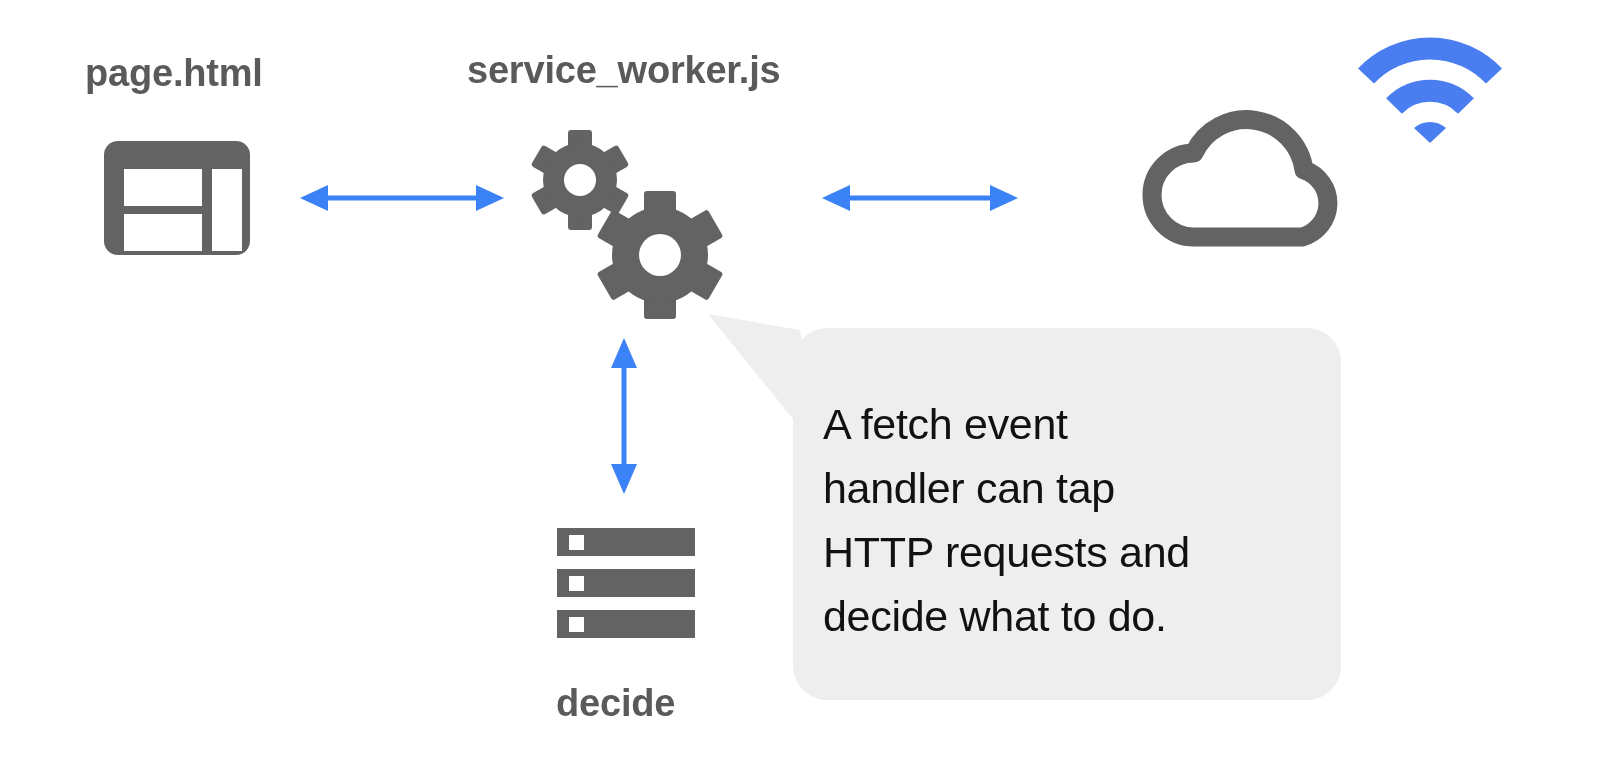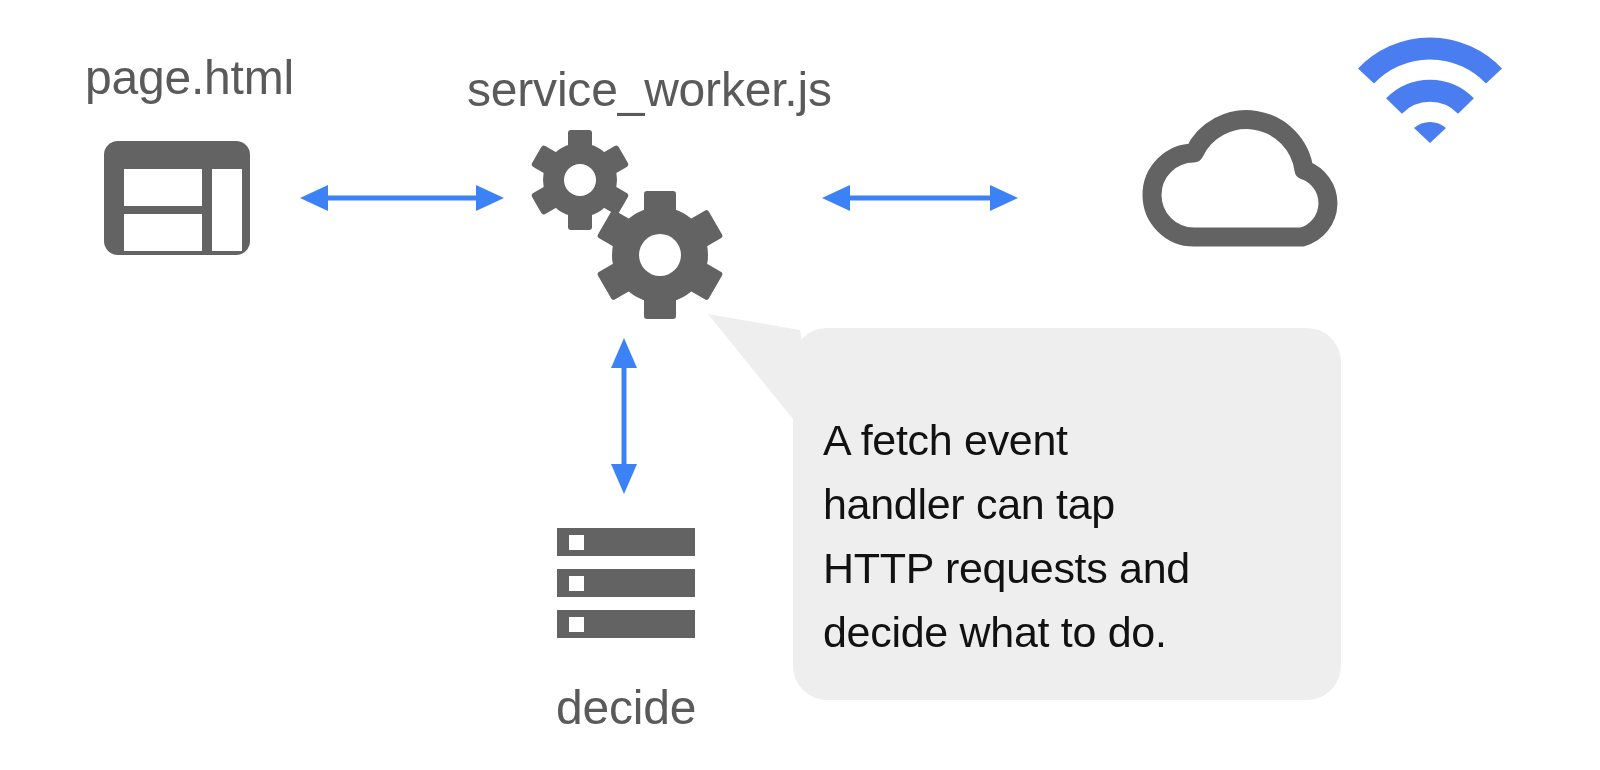--- a/index.html
+++ b/index.html
@@ -14,22 +14,22 @@
   #stage {
     position: relative;
     width: 1600px;
     height: 770px;
     background: #ffffff;
     overflow: hidden;
   }
   .label {
     position: absolute;
     color: #5a5a5a;
-    font-size: 48px;
-    font-weight: 400;
+    font-size: 38px;
+    font-weight: 700;
     line-height: 1;
     white-space: nowrap;
     letter-spacing: -0.2px;
   }
   .node {
     position: absolute;
   }
   .bubble {
     position: absolute;
     left: 793px;
@@ -44,39 +44,38 @@
     position: absolute;
     left: 823px;
     top: 392px;
     width: 480px;
     color: #111111;
     font-size: 43px;
     line-height: 64px;
     font-weight: 400;
     letter-spacing: -0.3px;
     white-space: pre-line;
-    margin-top: 16px;
   }
   .tail {
     position: absolute;
     left: 700px;
     top: 300px;
     width: 180px;
     height: 180px;
   }
   svg { display: block; overflow: visible; }
 </style>
 </head>
 <body>
 
 <div id="stage">
 
   <div class="label" style="left:85px; top:54px;">page.html</div>
 
-  <div class="label" style="left:467px; top:66px;">service_worker.js</div>
+  <div class="label" style="left:467px; top:51px;">service_worker.js</div>
 
   <div class="label" style="left:556px; top:684px;">decide</div>
 
   <div class="node" style="left:104px; top:141px;">
     <svg width="146" height="114" viewBox="0 0 146 114" aria-hidden="true">
       <rect x="0" y="0" width="146" height="114" rx="14" ry="14" fill="#636363"></rect>
       <rect x="20" y="28" width="78" height="37" fill="#ffffff"></rect>
       <rect x="20" y="73" width="78" height="37" fill="#ffffff"></rect>
       <rect x="108" y="28" width="30" height="82" fill="#ffffff"></rect>
     </svg>

